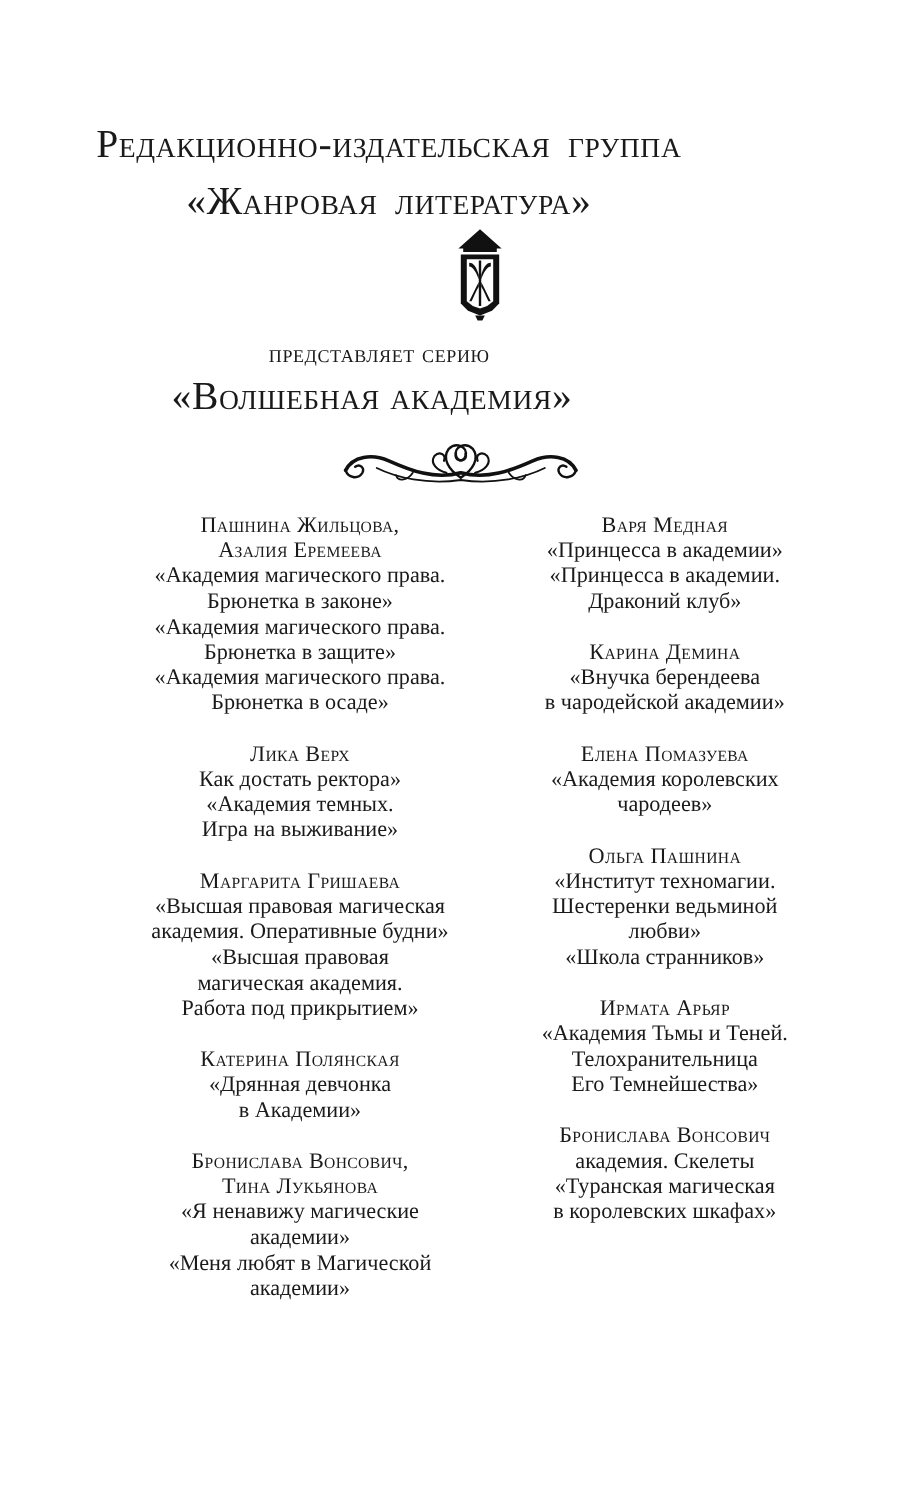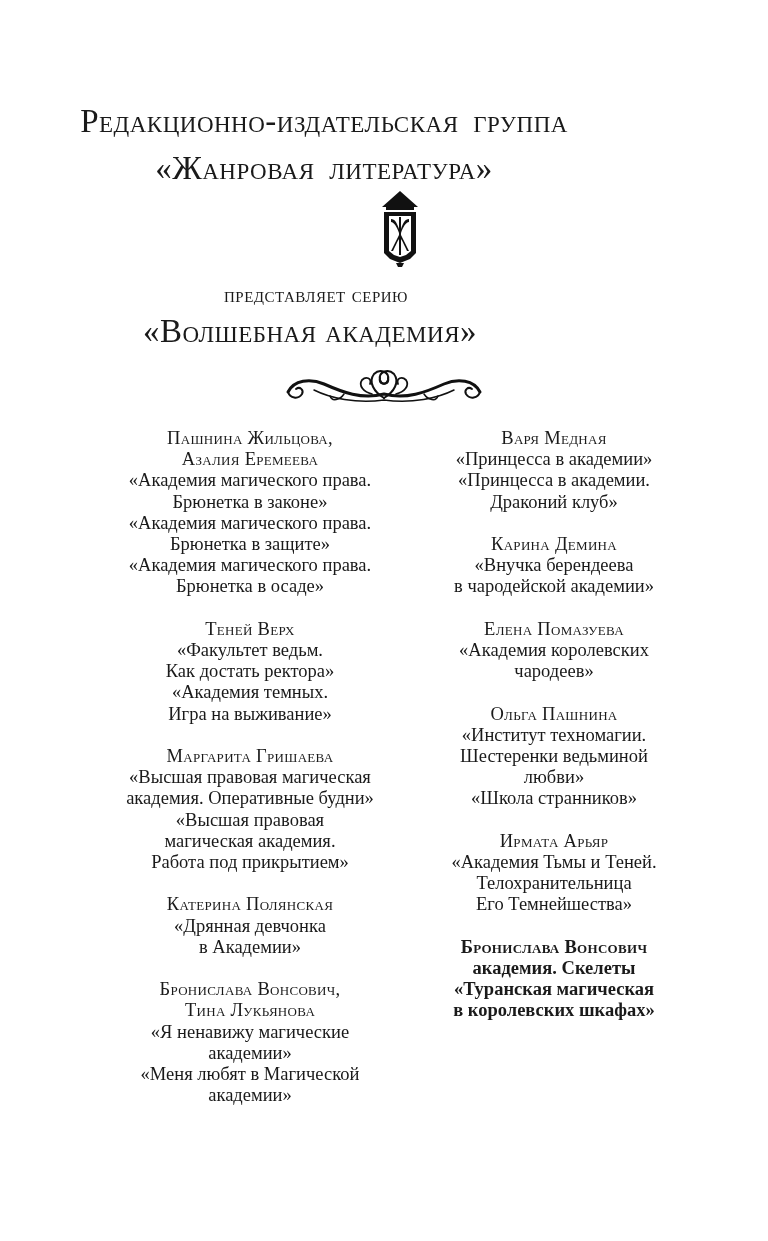--- a/index.html
+++ b/index.html
@@ -24,21 +24,21 @@
     .ornament { position: absolute; left: 284px; top: 364px; width: 200px; height: 42px; }
     .col {
       position: absolute; top: 428px; text-align: center;
       font-size: 18.5px; line-height: 21.2px;
     }
     .col.left { left: 100px; width: 300px; }
     .col.right { left: 422px; width: 264px; }
     .entry { margin-bottom: 21.2px; }
     .author { font-variant: small-caps; display: block; letter-spacing: 0.3px; }
     .book { display: block; }
-    .entry.bold .author, .entry.bold .book { font-weight: bold; }
+    .entry.bold .author, .entry.bold .book { font-weight: normal; }
   </style>
 </head>
 <body>
 
 <div class="header">
   <span class="line">Редакционно-издательская группа</span>
   <span class="line">«Жанровая литература»</span>
 </div>
 
 <svg class="logo" viewBox="0 0 52 80" xmlns="http://www.w3.org/2000/svg">
@@ -74,22 +74,21 @@
     <span class="author">Пашнина Жильцова,</span>
     <span class="author">Азалия Еремеева</span>
     <span class="book">«Академия магического права.</span>
     <span class="book">Брюнетка в законе»</span>
     <span class="book">«Академия магического права.</span>
     <span class="book">Брюнетка в защите»</span>
     <span class="book">«Академия магического права.</span>
     <span class="book">Брюнетка в осаде»</span>
   </div>
   <div class="entry">
-    <span class="author">Теней Верх</span>
-    <span class="book">«Факультет ведьм.</span>
+    <span class="author">Лика Верх</span>
     <span class="book">Как достать ректора»</span>
     <span class="book">«Академия темных.</span>
     <span class="book">Игра на выживание»</span>
   </div>
   <div class="entry">
     <span class="author">Маргарита Гришаева</span>
     <span class="book">«Высшая правовая магическая</span>
     <span class="book">академия. Оперативные будни»</span>
     <span class="book">«Высшая правовая</span>
     <span class="book">магическая академия.</span>

